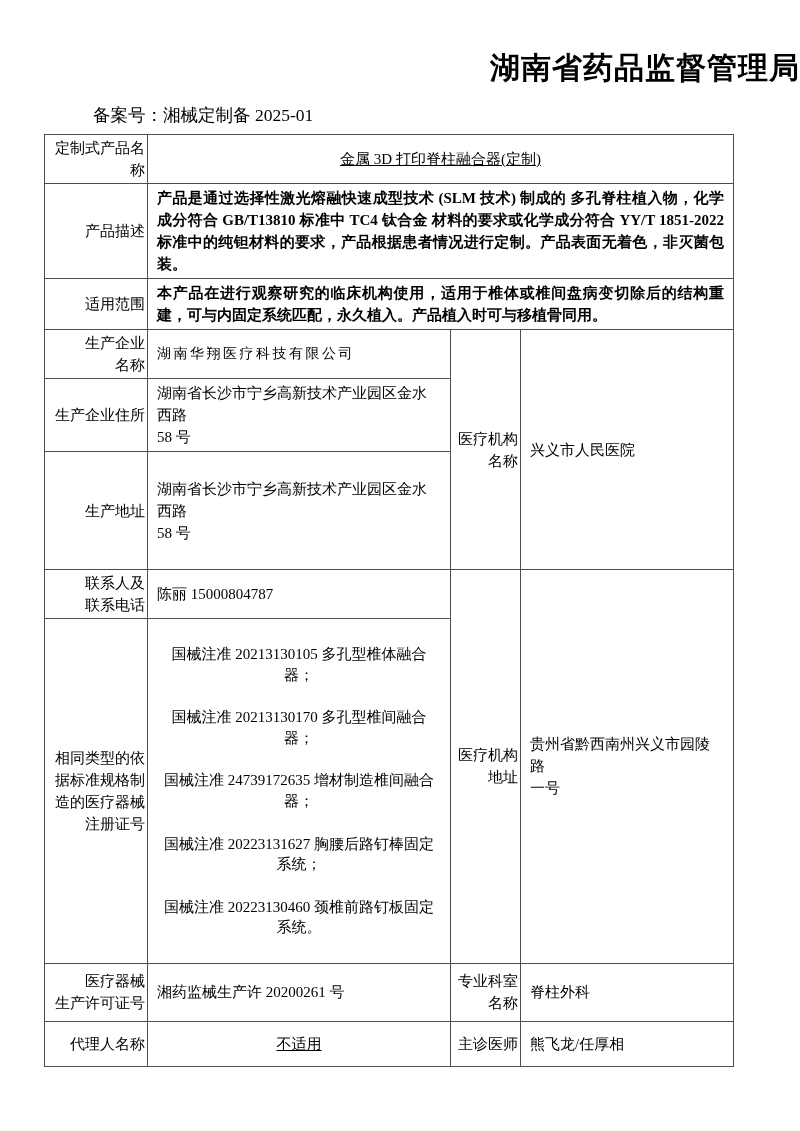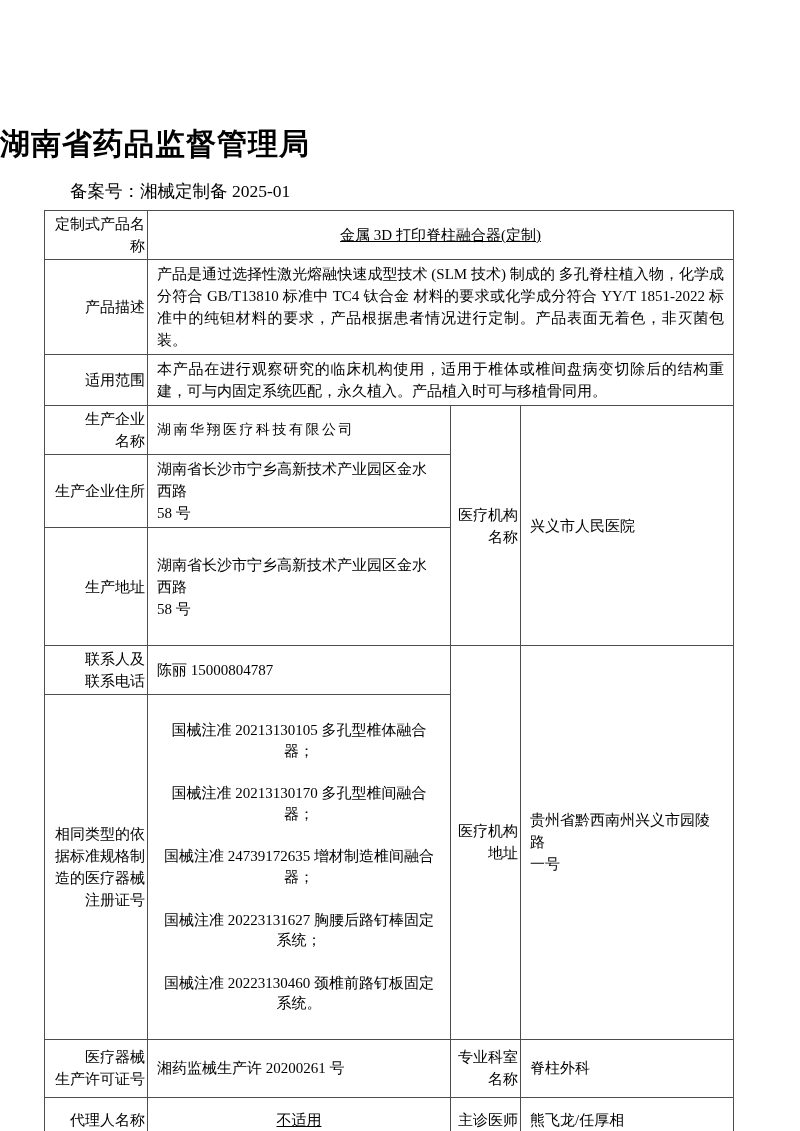--- a/index.html
+++ b/index.html
@@ -4,27 +4,27 @@
 <style>
   * { margin: 0; padding: 0; box-sizing: border-box; }
   html, body { background: #fff; }
   body {
     width: 800px; height: 1131px;
     font-family: "Liberation Serif", "DejaVu Serif", serif;
     color: #111;
     position: relative;
     overflow: hidden;
   }
-  .doc-header { margin-top: 120px; text-align: left; }
+  .doc-header { margin-top: 44px; text-align: right; }
   .doc-title-line {
     font-size: 30px; font-weight: bold; line-height: 48px;
     letter-spacing: 1px; color: #000;
   }
   .filing-line {
-    margin: 12px 0 0 70px;
+    margin: 12px 0 0 93px;
     font-size: 17.5px; line-height: 23px; color: #000;
   }
   table.info-table {
     margin: 7px 0 0 44px;
     border-collapse: collapse;
     table-layout: fixed;
     width: 689px;
     font-size: 15px;
     color: #000;
   }
@@ -41,20 +41,21 @@
   td.val {
     text-align: left;
     padding: 3px 9px;
     white-space: pre-line;
   }
   td.val-center { text-align: center; padding: 3px 6px; text-decoration: underline; }
   td.val-justify {
     text-align: justify;
     padding: 3px 9px;
     line-height: 21.5px;
+    font-weight: bold;
   }
   .spaced { letter-spacing: 2.5px; font-size: 14px; }
   .cert-line { line-height: 20.6px; text-align: center; }
   .twoline { line-height: 23px; }
 </style>
 </head>
 <body>
 
 <div class="doc-header">
   <div class="doc-title-line">湖南省药品监督管理局</div>

